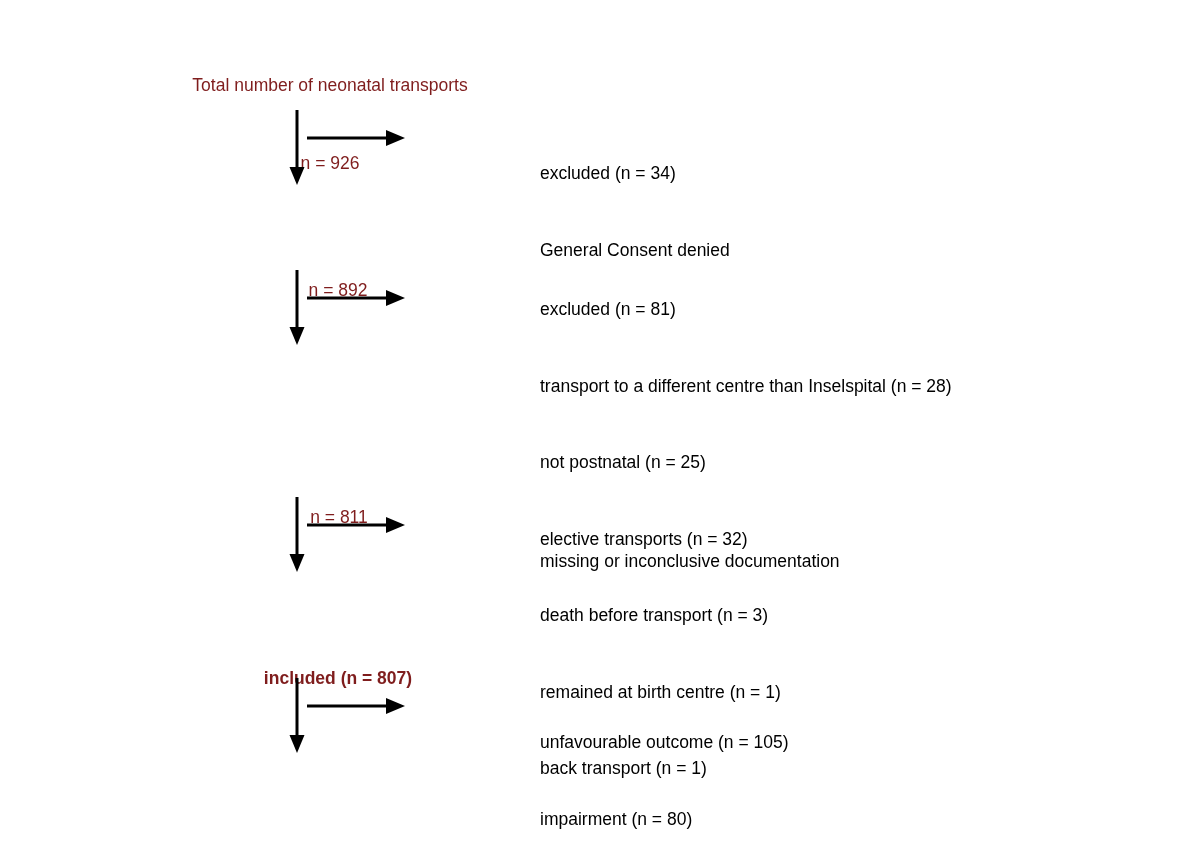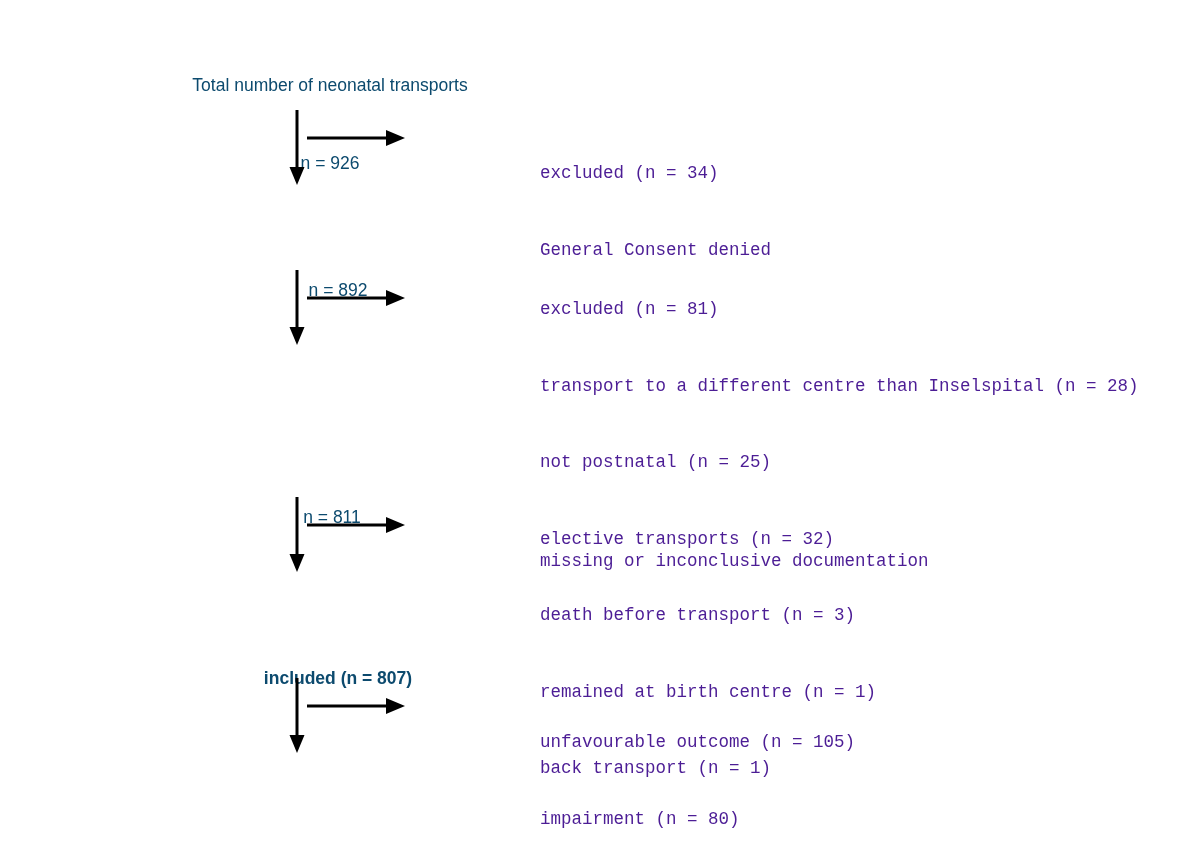--- a/index.html
+++ b/index.html
@@ -15,32 +15,31 @@
     position: relative;
     width: 1200px;
     height: 843px;
     overflow: hidden;
     background: #ffffff;
   }
   .node-label {
     position: absolute;
     font-size: 17.5px;
     line-height: 26px;
-    color: #0c4a6e;
+    color: #7f1d1d;
     white-space: pre;
     text-align: center;
     transform: translateX(-50%);
   }
   .side-block {
     position: absolute;
     font-size: 17.5px;
     line-height: 25.5px;
-    color: #4c1d95;
+    color: #000000;
     white-space: pre;
-    font-family: Liberation Mono, monospace;
   }
   .side-block div {
     white-space: pre;
   }
   .arrow-group {
     position: absolute;
     width: 130px;
     height: 85px;
   }
   .arrow-group svg {
@@ -88,21 +87,21 @@
   <div class="side-block" style="left:540px; top:246px;">
     <div>excluded (n = 81)</div>
     <div>transport to a different centre than Inselspital (n = 28)</div>
     <div>not postnatal (n = 25)</div>
     <div>elective transports (n = 32)</div>
     <div>death before transport (n = 3)</div>
     <div>remained at birth centre (n = 1)</div>
     <div>back transport (n = 1)</div>
   </div>
 
-  <div class="node-label" style="left:332px; top:452px;">
+  <div class="node-label" style="left:339px; top:452px;">
     <div>n = 811</div>
   </div>
 
   <div class="arrow-group" style="left:285px; top:492px;">
     <svg width="130" height="85" viewBox="0 0 130 85">
       <line x1="12" y1="5" x2="12" y2="66" stroke="#000" stroke-width="3"></line>
       <polygon points="12,80 4.5,62 19.5,62" fill="#000"></polygon>
       <line x1="22" y1="33" x2="106" y2="33" stroke="#000" stroke-width="3"></line>
       <polygon points="120,33 101,25 101,41" fill="#000"></polygon>
     </svg>

